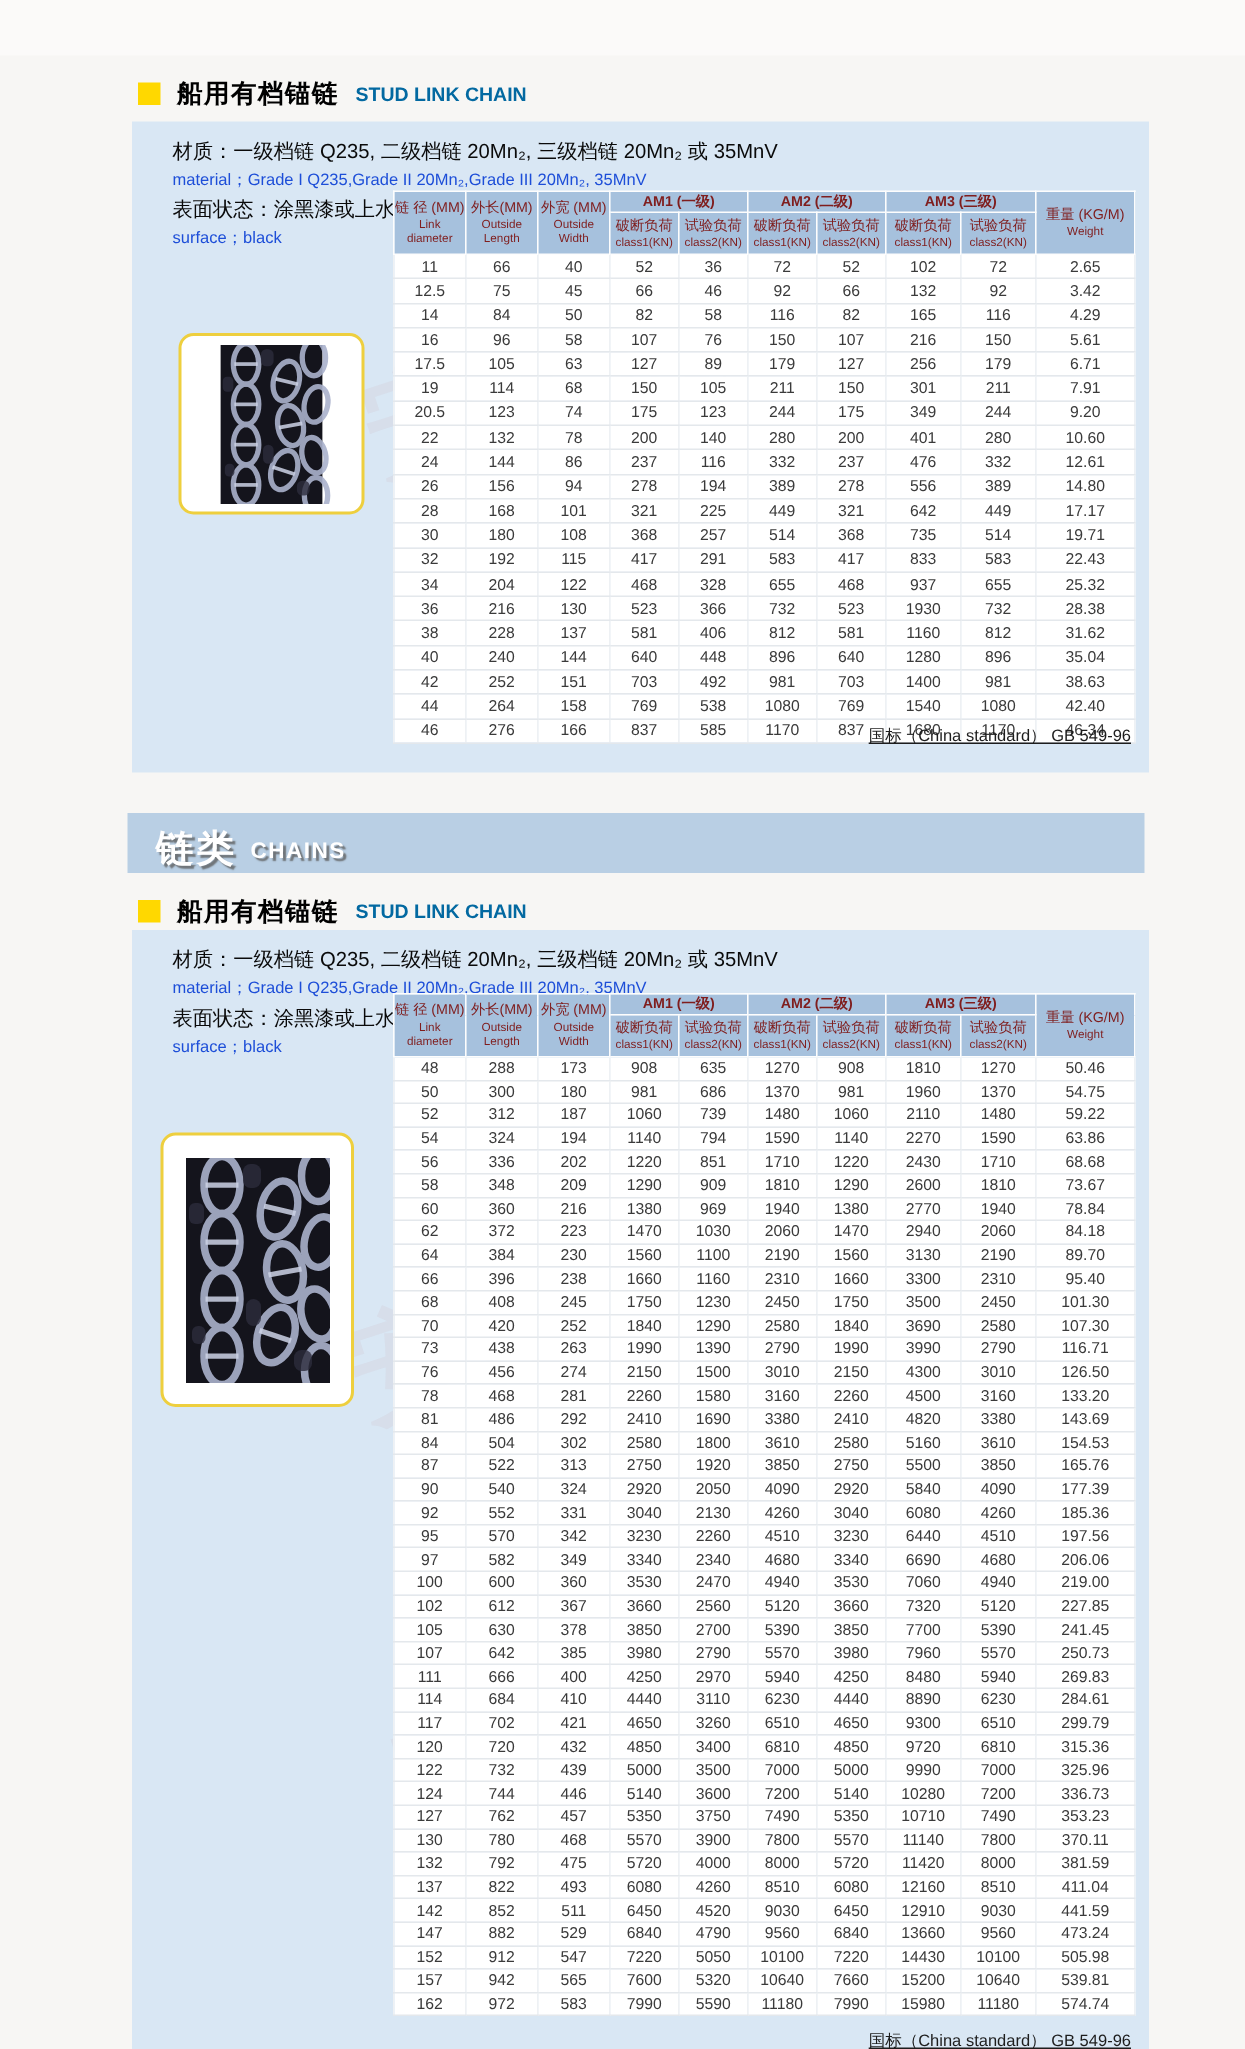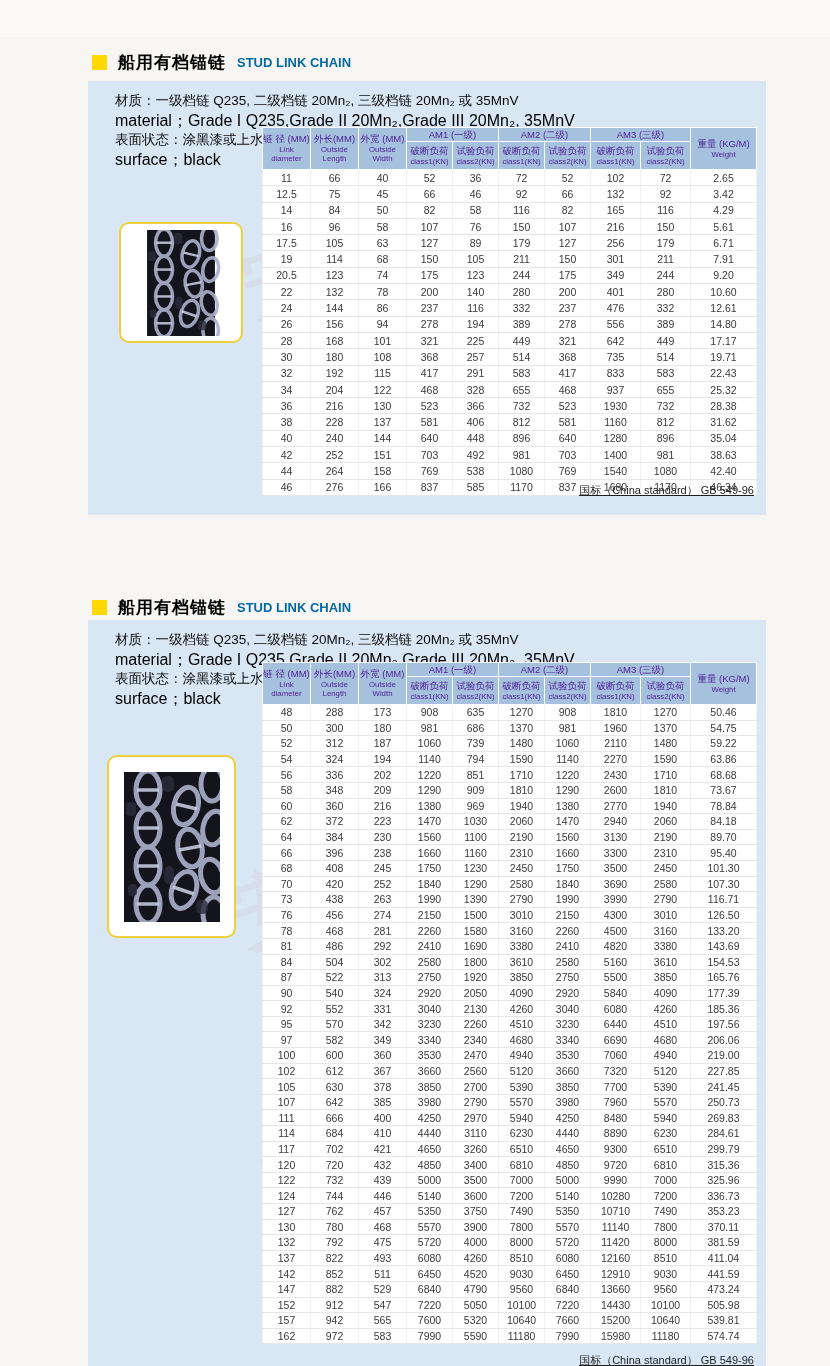--- a/index.html
+++ b/index.html
@@ -14,36 +14,36 @@
   .h-en{font-size:13px;font-weight:bold;color:#0369a1;}
 
   
   .panel{position:absolute;background:#d9e7f4;}
   #panel1{left:88px;top:44px;width:678px;height:434px;}
   #panel2{left:88px;top:583px;width:678px;height:765px;}
 
   .info{position:absolute;left:27px;top:10px;}
   .info div{line-height:19.5px;}
   .info .cn{font-size:13.5px;color:#0a0a0a;}
-  .info .en{font-size:16px;color:#000000;}
+  .info .en{font-size:11px;color:#1d4ed8;}
 
   
   .twrap{position:absolute;}
   #twrap1{left:174px;top:46px;}
   #twrap2{left:174px;top:42px;}
   table{border-collapse:collapse;table-layout:fixed;width:494px;}
   col.c1,col.c2,col.c3{width:48px;}
   col.c4,col.c5,col.c6,col.c7{width:46px;}
   col.c8,col.c9{width:50px;}
   col.c10{width:66px;}
-  th{background:#a6c1dd;color:#4c1d95;font-weight:normal;border:1px solid #fdfdfd;
+  th{background:#a6c1dd;color:#7f1d1d;font-weight:normal;border:1px solid #fdfdfd;
      padding:0;text-align:center;vertical-align:middle;}
   th .cnl{display:block;font-size:9.5px;line-height:11px;}
   th .enl{display:block;font-size:8.5px;line-height:10px;transform:scale(.92);}
-  .grp-th{height:13px;font-size:9.5px;line-height:11px;}
+  .grp-th{height:13px;font-size:9.5px;line-height:11px;font-weight:bold;}
   .sub-th{height:27px;}
   td{background:#fff;border:1px solid #e4e8ec;border-left:1px solid #eef1f4;border-right:1px solid #eef1f4;
      text-align:center;font-size:10.5px;color:#3a3a3a;padding:0;}
   .t1 td{height:15.3px;}
   .t2 td{height:14.6px;}
 
   
   .photo-card{position:absolute;background:#fff;border:2px solid #eecf3e;border-radius:10px;
               display:flex;align-items:center;justify-content:center;}
   #photo1{left:31px;top:141px;width:120px;height:117px;}
@@ -431,20 +431,24 @@
               <td>1170</td>
               <td>46.34</td>
             </tr>
           </tbody>
       </table>
     </div>
 
     <div class="std-note">国标（China standard） GB 549-96</div>
   </div>
 
+  <div class="banner">
+    <span class="b-cn">链类</span>
+    <span class="b-en">CHAINS</span>
+  </div>
 
   <div class="sec-title" id="title2" style="left:92px;top:559px;">
     <span class="sq"></span>
     <span class="h-cn">船用有档锚链</span>
     <span class="h-en">STUD LINK CHAIN</span>
   </div>
 
   <div class="panel" id="panel2">
     <div class="wm" style="left:140px;top:200px;">安吉长虹</div>
     <div class="wm" style="left:170px;top:470px;">安吉长虹</div>

